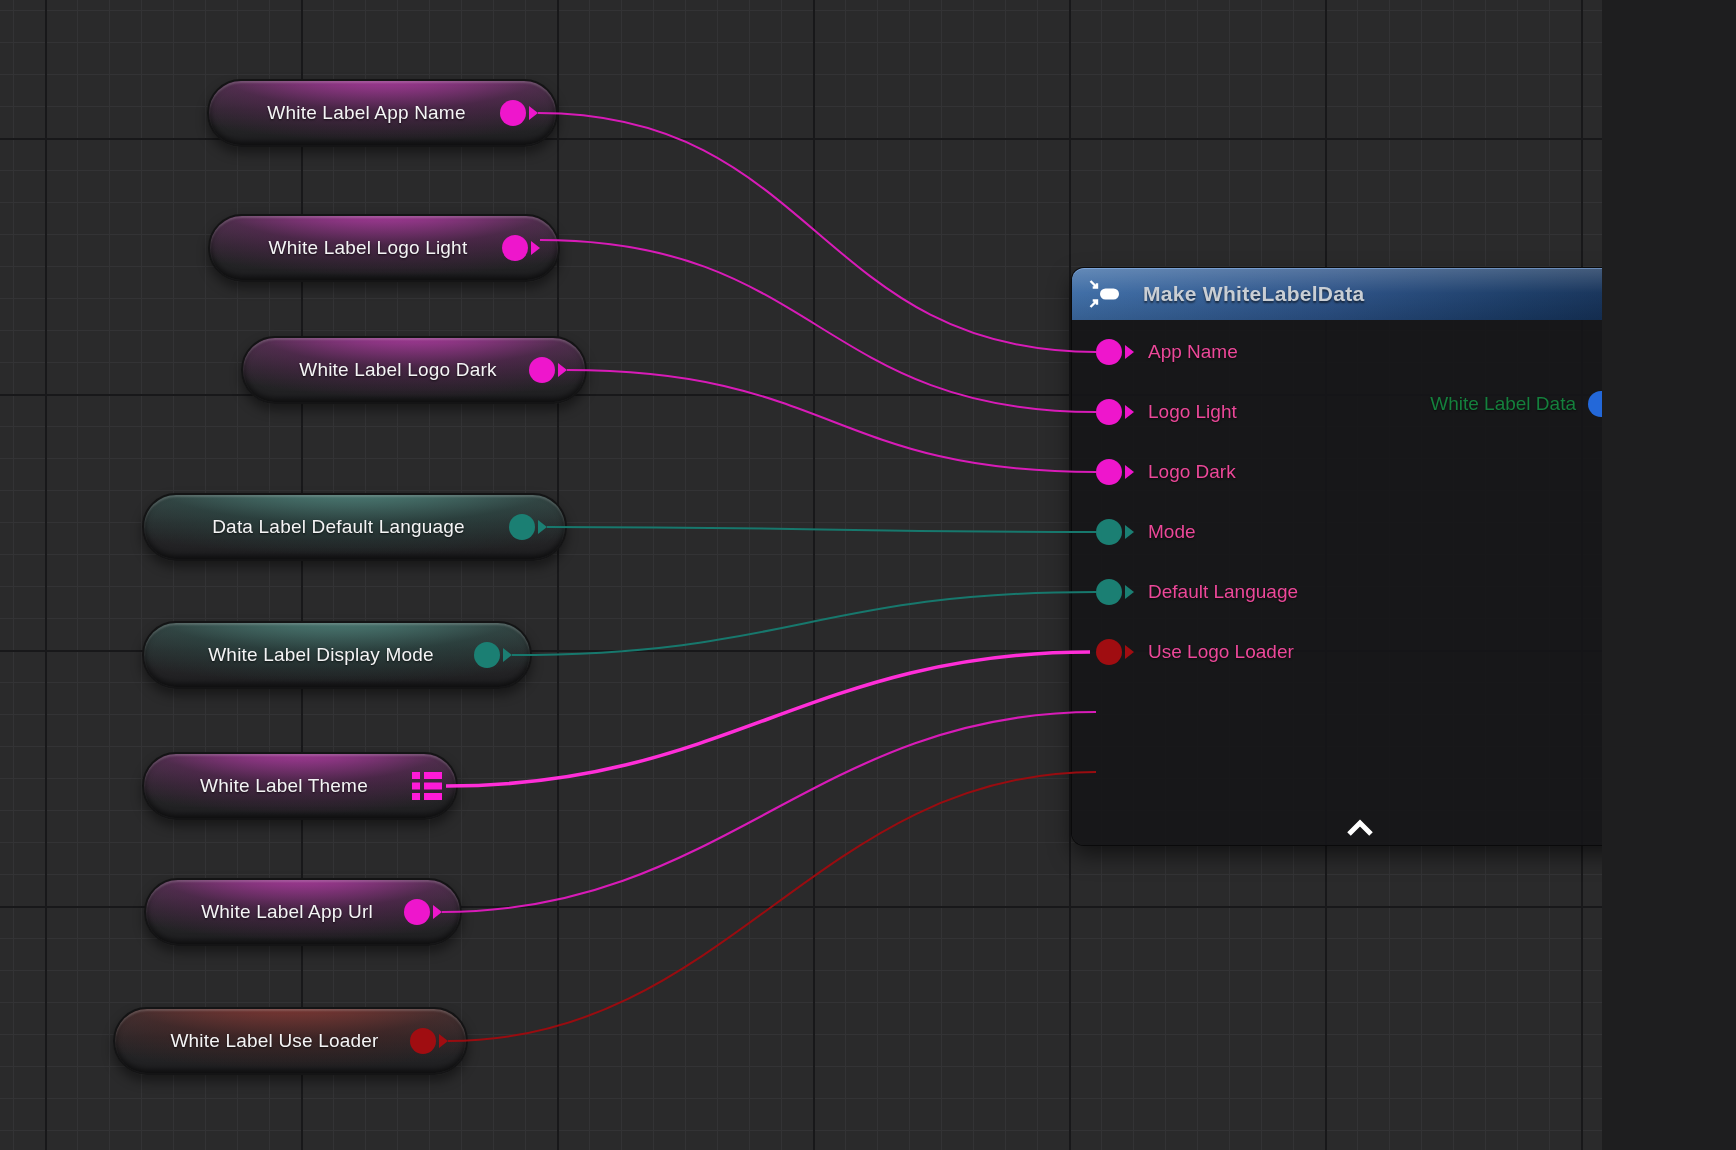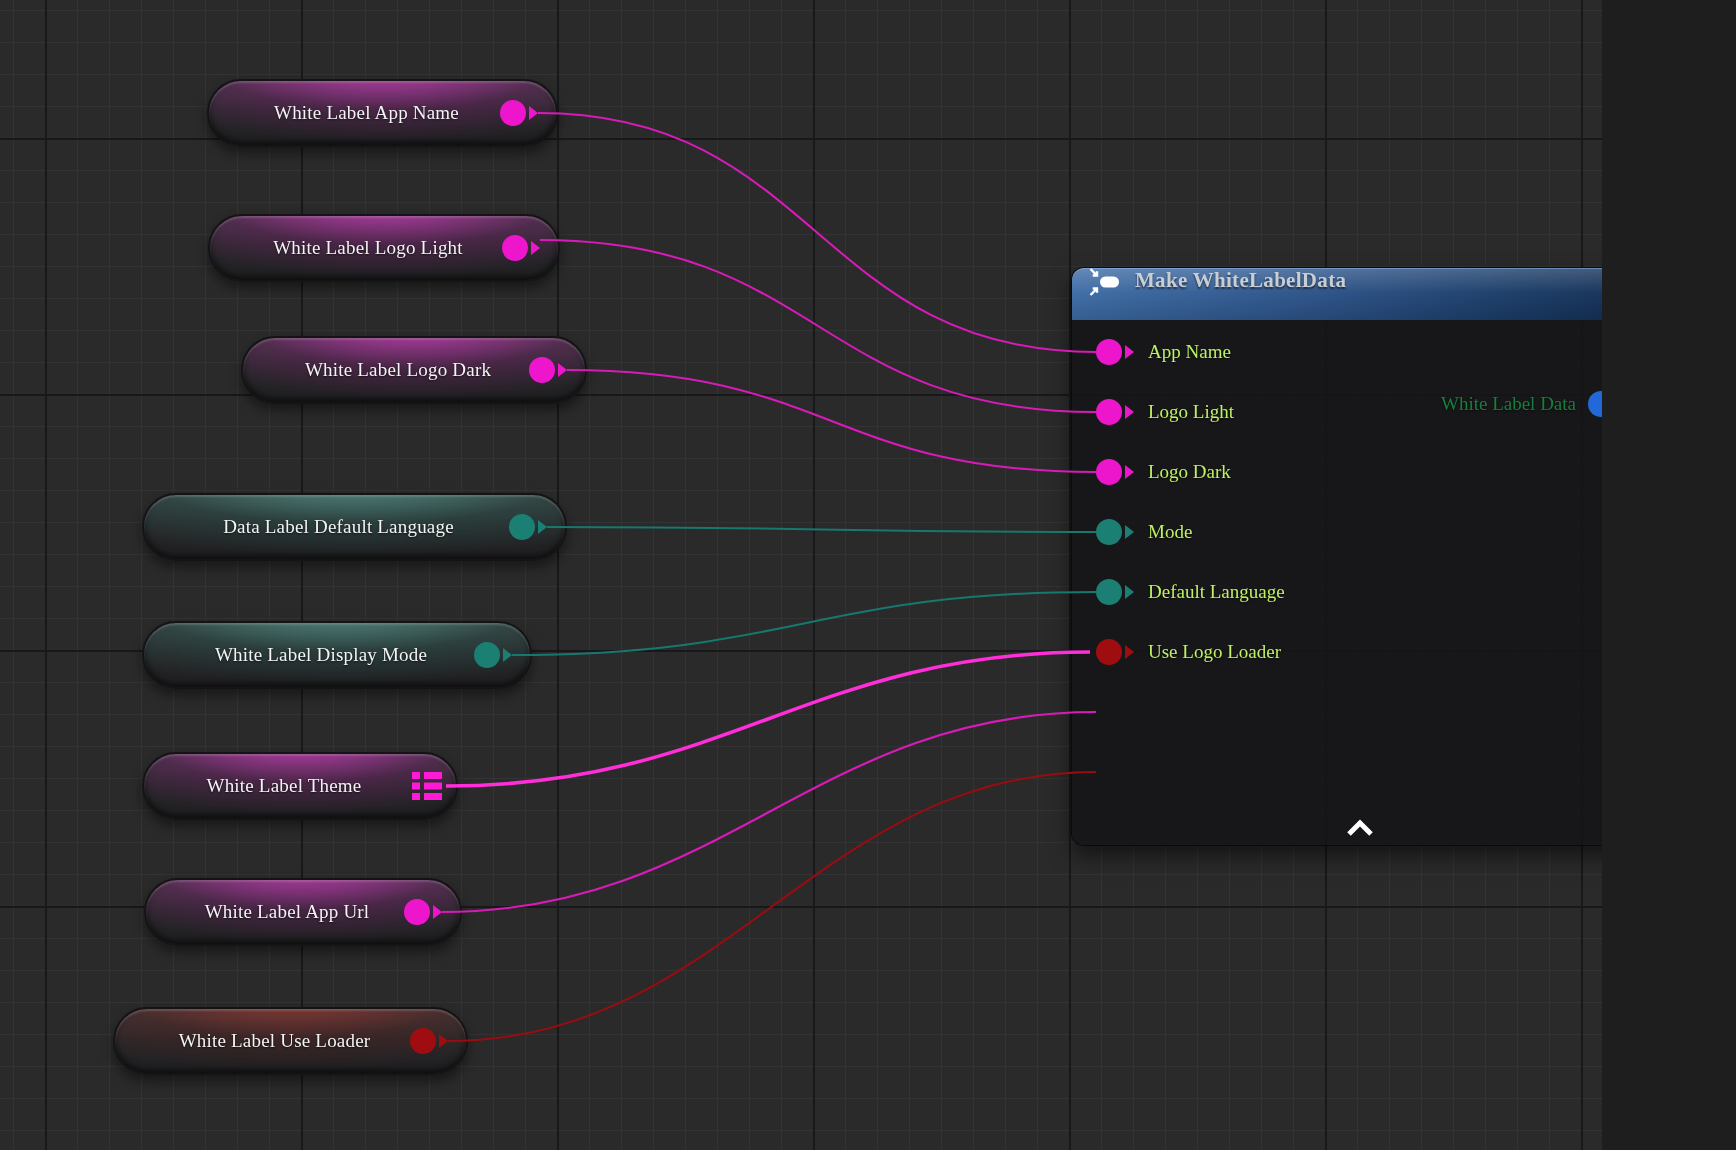--- a/index.html
+++ b/index.html
@@ -6,21 +6,21 @@
   .canvas{
     position:relative;width:1602px;height:1150px;overflow:hidden;
     background-color:#2a2a2b;
     background-image:
       linear-gradient(to right, #18181a 2px, transparent 2px),
       linear-gradient(to bottom, #18181a 2px, transparent 2px),
       linear-gradient(to right, #333335 1px, transparent 1px),
       linear-gradient(to bottom, #333335 1px, transparent 1px);
     background-size:256px 256px,256px 256px,32px 32px,32px 32px;
     background-position:45px 138px,45px 138px,13px 10px,13px 10px;
-    font-family:Liberation Serif, serif;
+    font-family:Liberation Sans, sans-serif;
   }
   #wire-layer{position:absolute;left:0;top:0;z-index:3;pointer-events:none;}
   #wire-layer path{pointer-events:stroke;}
 
   
   .vnode{
     position:absolute;z-index:2;border-radius:34px;
     border:2px solid #141415;box-sizing:border-box;
     background:
       radial-gradient(120% 175% at 50% -28%, var(--glow-a) 0%, var(--glow-b) 42%, rgba(0,0,0,0) 70%),
@@ -41,30 +41,30 @@
   .pin-arrow{width:0;height:0;border-top:7px solid transparent;border-bottom:7px solid transparent;border-left:9px solid var(--pc);margin-left:3px;}
   .map-icon{display:block;}
 
   
   .make-node{
     position:absolute;z-index:2;border-radius:12px;box-sizing:border-box;
     background:rgba(22,22,24,0.92);
     box-shadow:0 0 0 1px #0a0a0b, 0 10px 22px rgba(0,0,0,0.55);
   }
   .make-header{
-    height:52px;border-radius:12px 12px 0 0;display:flex;align-items:flex-start;padding:0 16px;gap:16px;
+    height:52px;border-radius:12px 12px 0 0;display:flex;align-items:center;padding:0 16px;gap:24px;
     background:
       linear-gradient(180deg, rgba(255,255,255,0.20) 0%, rgba(255,255,255,0.02) 48%, rgba(0,0,0,0.12) 100%),
       linear-gradient(100deg,#3e6da6 0%,#2b5186 45%,#1a3b66 78%,#132d52 100%);
     box-shadow: inset 0 1px 0 rgba(150,195,255,0.45);
   }
   .make-title{color:#c9ced4;font-size:21px;font-weight:bold;letter-spacing:.3px;text-shadow:0 2px 2px rgba(0,0,0,0.55);white-space:nowrap;}
   .make-body{padding-top:2px;position:relative;}
   .make-row{height:60px;display:flex;align-items:center;padding-left:24px;}
-  .make-row .row-label{color:#bef264;font-size:19px;margin-left:14px;text-shadow:0 1px 2px rgba(0,0,0,0.6);white-space:nowrap;}
+  .make-row .row-label{color:#ec4899;font-size:19px;margin-left:14px;text-shadow:0 1px 2px rgba(0,0,0,0.6);white-space:nowrap;}
   .make-output{position:absolute;top:54px;right:22px;height:60px;display:flex;align-items:center;gap:12px;}
   .make-output .row-label{color:#15803d;font-size:19px;text-shadow:0 1px 2px rgba(0,0,0,0.6);white-space:nowrap;}
   .collapse-btn{
     position:absolute;left:50%;bottom:6px;transform:translateX(-50%);
     background:transparent;border:none;padding:2px 10px;cursor:pointer;line-height:0;
   }
 </style>
 </head>
 <body>
 

